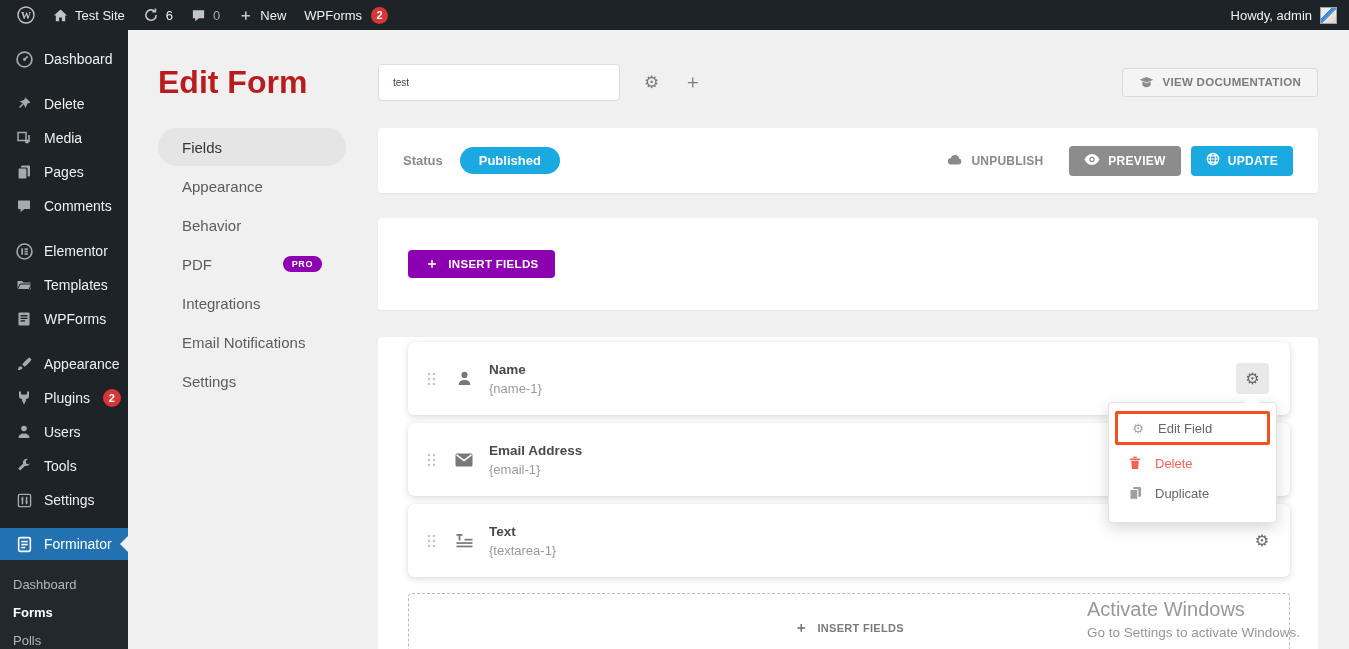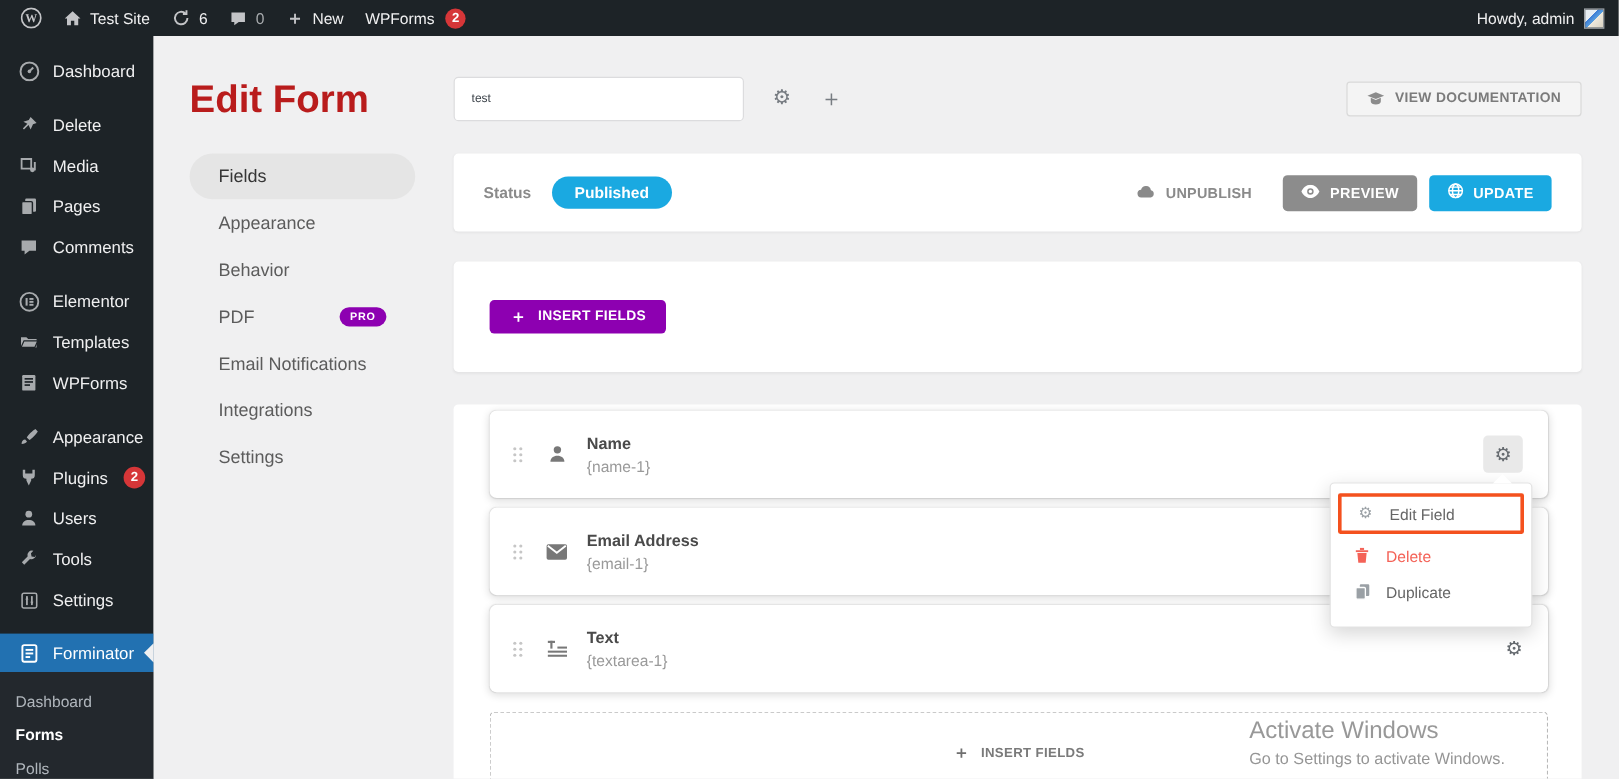--- a/index.html
+++ b/index.html
@@ -70,21 +70,21 @@
   .ctx-menu::before { content:''; position:absolute; top:-8px; right:16px; border:8px solid transparent; border-bottom:8px solid #fff; border-top:0; }
   .cm-item { height:30px; display:flex; align-items:center; gap:13px; padding:0 13px; font-size:13px; color:#666; cursor:pointer; }
   .cm-icon { width:14px; color:#9aa0a5; display:flex; justify-content:center; font-size:13px; }
   .cm-highlight { border:3px solid #f4511e; border-radius:2px; margin-bottom:3px; }
   .cm-highlight .cm-item { height:28px; }
   .cm-danger { color:#f46257; }
   .cm-danger .cm-icon { color:#f46257; }
 
   .dashed-insert { margin-top:16px; border:1px dashed #b9b9b9; border-radius:4px; height:70px; display:flex; align-items:center; justify-content:center; gap:9px; color:#7a7a7a; font-size:11px; font-weight:bold; letter-spacing:.3px; cursor:pointer; }
 
-  .watermark { position:absolute; left:913px; top:568px; z-index:30; pointer-events:none; }
+  .watermark { position:absolute; left:959px; top:568px; z-index:30; pointer-events:none; }
   .wm1 { font-size:20px; color:rgba(112,112,112,.72); }
   .wm2 { font-size:13.5px; color:rgba(122,122,122,.8); margin-top:4px; }
 
   .glyph { font-family:"DejaVu Sans", sans-serif; }
 </style>
 </head>
 <body>
 
 <div class="admin-bar">
   <div class="ab-item">
@@ -316,24 +316,24 @@
             <span>Appearance</span>
           </div>
         <div class="tab">
             <span>Behavior</span>
           </div>
         <div class="tab">
           <span>PDF</span>
           <span class="pro-badge">PRO</span>
         </div>
         <div class="tab">
+            <span>Integrations</span>
+          </div>
+        <div class="tab">
             <span>Email Notifications</span>
-          </div>
-        <div class="tab">
-            <span>Integrations</span>
           </div>
         <div class="tab">
             <span>Settings</span>
           </div>
       </div>
 
       <div class="work">
 
         <div class="status-card">
           <span class="status-label">Status</span>

